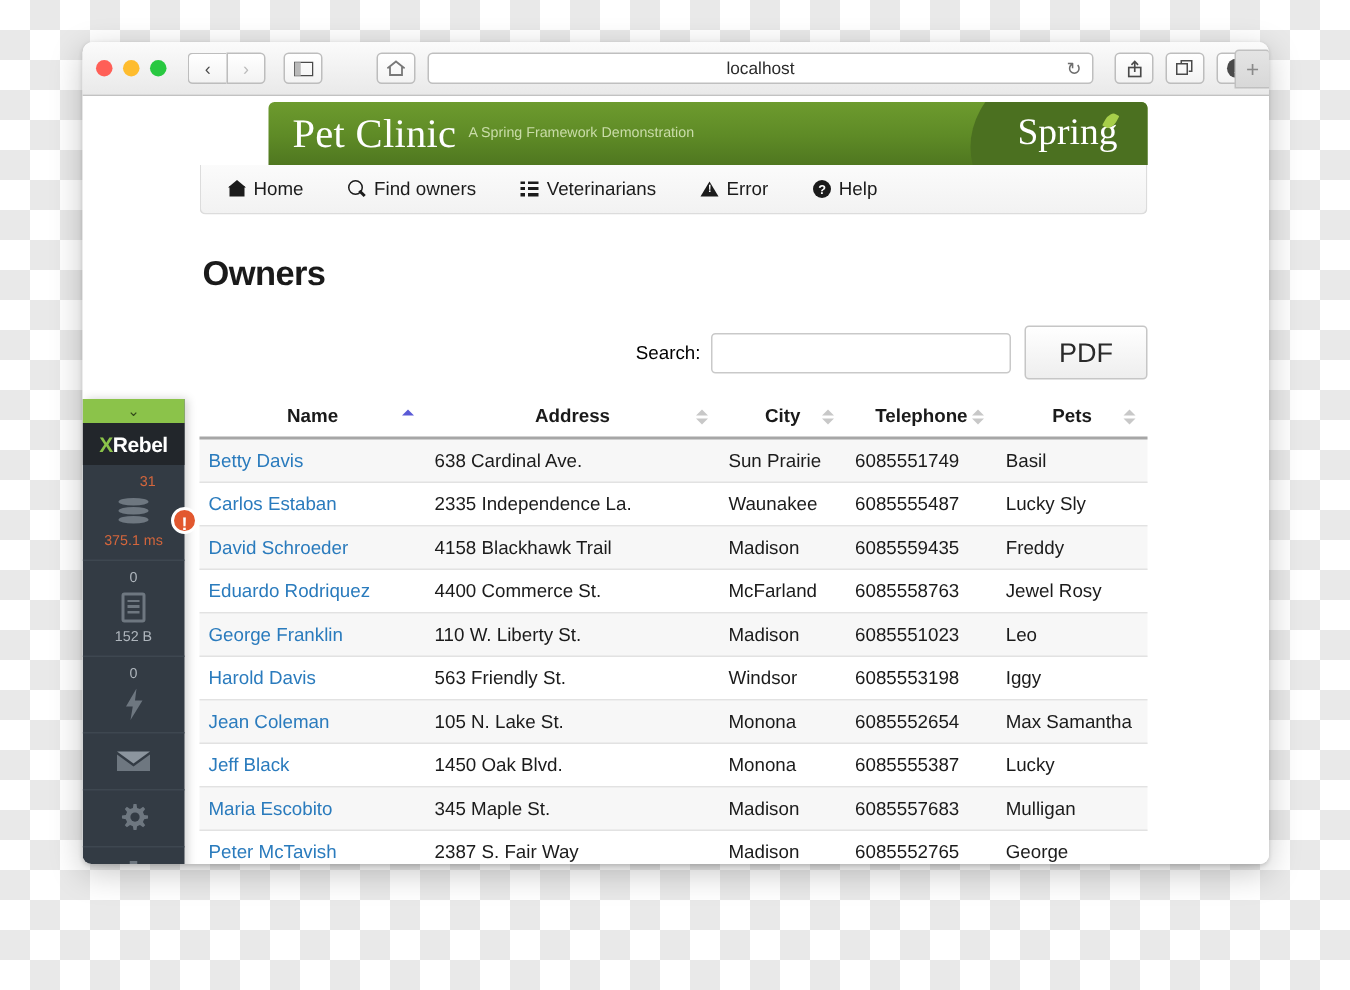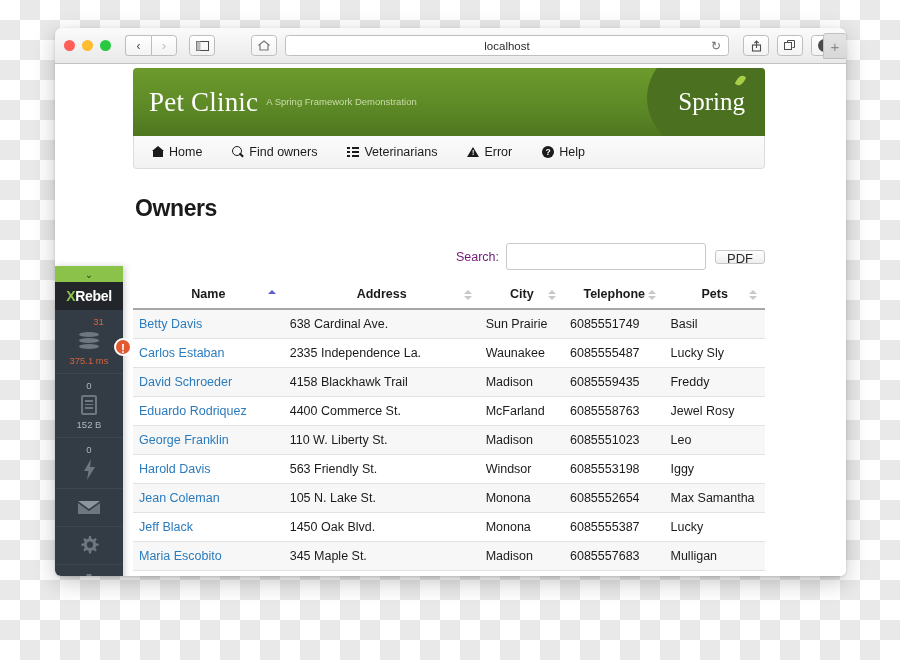--- a/index.html
+++ b/index.html
@@ -116,28 +116,29 @@
   
   #page-container {
     position: absolute;
     left: 78px;
     top: 0;
     width: 632px;
   }
 
   
   #banner {
-    height: 68px;
+    height: 42px;
     margin-top: 4px;
     background: linear-gradient(to bottom, #6d9b2e 0%, #5e8a26 55%, #4f7720 100%);
     border-radius: 4px 4px 0 0;
     display: flex;
     align-items: center;
     position: relative;
     overflow: hidden;
+    margin-left: 46px;
   }
   #banner:after {
     content:"";
     position:absolute;
     right: -52px; top:-34px;
     width: 170px; height: 128px;
     border-radius: 50%;
     background: #4b7020;
   }
   #brand-title {
@@ -241,39 +242,39 @@
   }
 
   
   #search-row {
     display: flex;
     align-items: center;
     justify-content: flex-end;
     margin-top: 21px;
     gap: 0;
   }
-  #search-label { font-size: 12.5px; color: #701a75; margin-right: 7px; text-align: center; }
+  #search-label { font-size: 12.5px; color: #000000; margin-right: 7px; text-align: center; }
   #search-input {
     width: 200px;
     height: 27px;
     border: 1px solid #c9c9c9;
     border-radius: 3px;
     background: #ffffff;
     font-size: 12px;
     padding: 0 6px;
     outline: none;
   }
   #pdf-button {
     margin-left: 9px;
-    height: 14px;
-    padding: 0 11px;
+    height: 36px;
+    padding: 0 22px;
     background: linear-gradient(#ffffff,#eeeeee);
     border: 1px solid #c6c6c6;
     border-radius: 3px;
-    font-size: 13px;
+    font-size: 18px;
     color: #2a2a2a;
     cursor: pointer;
   }
 
   
   #owners-table {
     width: 100%;
     border-collapse: collapse;
     margin-top: 11px;
     font-size: 12.5px;

